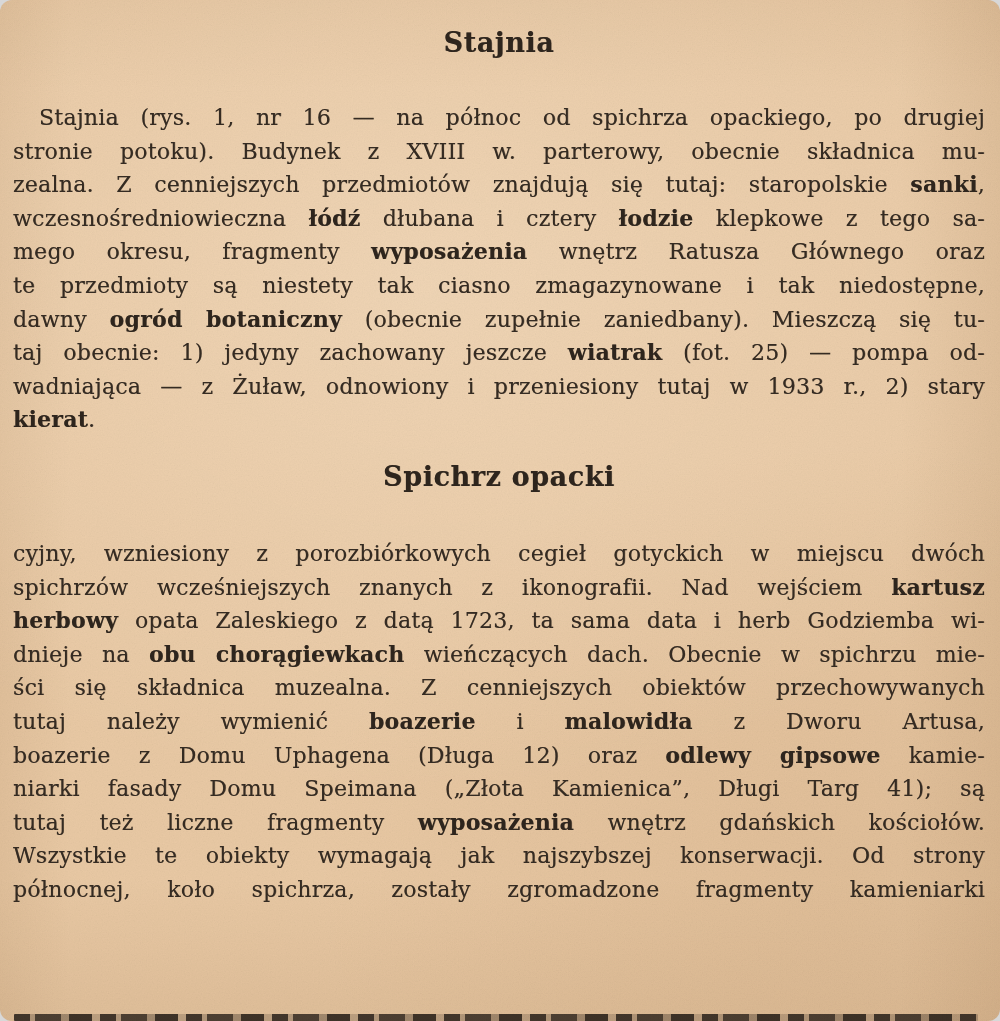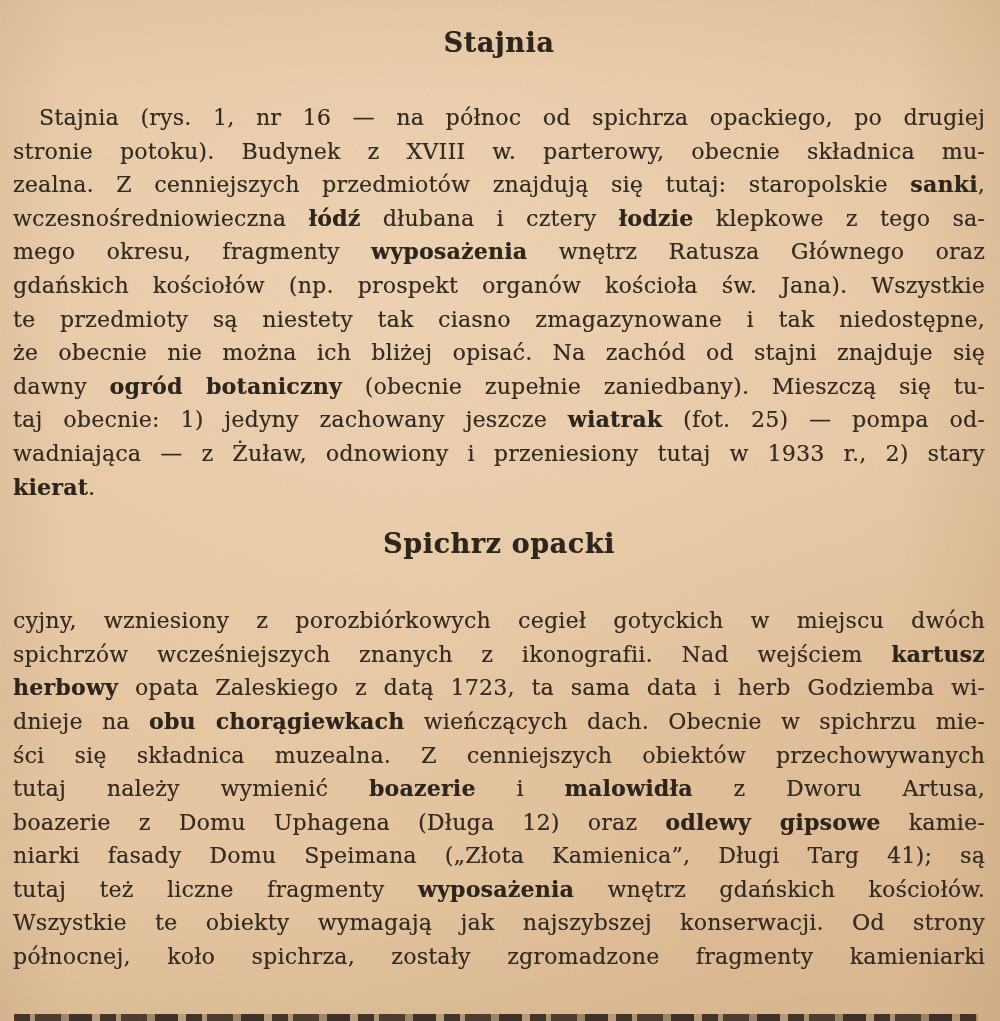--- a/index.html
+++ b/index.html
@@ -13,20 +13,21 @@
     height: 1021px;
     overflow: hidden;
     font-family: "DejaVu Serif", "Liberation Serif", serif;
     background:
       radial-gradient(130% 90% at 42% 28%, rgba(255,241,220,0.30) 0%, rgba(255,241,220,0) 55%),
       radial-gradient(90% 70% at 85% 85%, rgba(150,95,45,0.10) 0%, rgba(150,95,45,0) 60%),
       linear-gradient(to right, rgba(125,82,40,0.08) 0%, rgba(125,82,40,0) 7%, rgba(125,82,40,0) 90%, rgba(125,82,40,0.10) 100%),
       linear-gradient(to bottom, rgba(125,82,40,0.05) 0%, rgba(125,82,40,0) 9%, rgba(125,82,40,0) 86%, rgba(125,82,40,0.09) 100%),
       #e9c9a4;
     color: #352b22;
+    border-radius: 12px;
   }
   .grain {
     position: absolute;
     inset: 0;
     mix-blend-mode: multiply;
     pointer-events: none;
   }
   .text-body {
     position: absolute;
     left: 13px;
@@ -89,23 +90,21 @@
 
   <div class="text-body">
       <section>
         <h2 class="heading">Stajnia</h2>
         <div class="paragraph">
           <div class="line indent"><span>Stajnia (rys. 1, nr 16 — na północ od spichrza opackiego, po drugiej</span></div>
           <div class="line"><span>stronie potoku). Budynek z XVIII w. parterowy, obecnie składnica mu-</span></div>
           <div class="line"><span>zealna. Z cenniejszych przedmiotów znajdują się tutaj: staropolskie </span><span class="b">sanki</span><span>,</span></div>
           <div class="line"><span>wczesnośredniowieczna </span><span class="b">łódź</span><span> dłubana i cztery </span><span class="b">łodzie</span><span> klepkowe z tego sa-</span></div>
           <div class="line"><span>mego okresu, fragmenty </span><span class="b">wyposażenia</span><span> wnętrz Ratusza Głównego oraz</span></div>
-          <div class="line"><span>gdańskich kościołów (np. prospekt organów kościoła św. Jana). Wszystkie</span></div>
           <div class="line"><span>te przedmioty są niestety tak ciasno zmagazynowane i tak niedostępne,</span></div>
-          <div class="line"><span>że obecnie nie można ich bliżej opisać. Na zachód od stajni znajduje się</span></div>
           <div class="line"><span>dawny </span><span class="b">ogród botaniczny</span><span> (obecnie zupełnie zaniedbany). Mieszczą się tu-</span></div>
           <div class="line"><span>taj obecnie: 1) jedyny zachowany jeszcze </span><span class="b">wiatrak</span><span> (fot. 25) — pompa od-</span></div>
           <div class="line"><span>wadniająca — z Żuław, odnowiony i przeniesiony tutaj w 1933 r., 2) stary</span></div>
           <div class="line no-just"><span class="b">kierat</span><span>.</span></div>
         </div>
       </section>
       <section>
         <h2 class="heading">Spichrz opacki</h2>
         <div class="paragraph">
           <div class="line"><span>cyjny, wzniesiony z porozbiórkowych cegieł gotyckich w miejscu dwóch</span></div>

